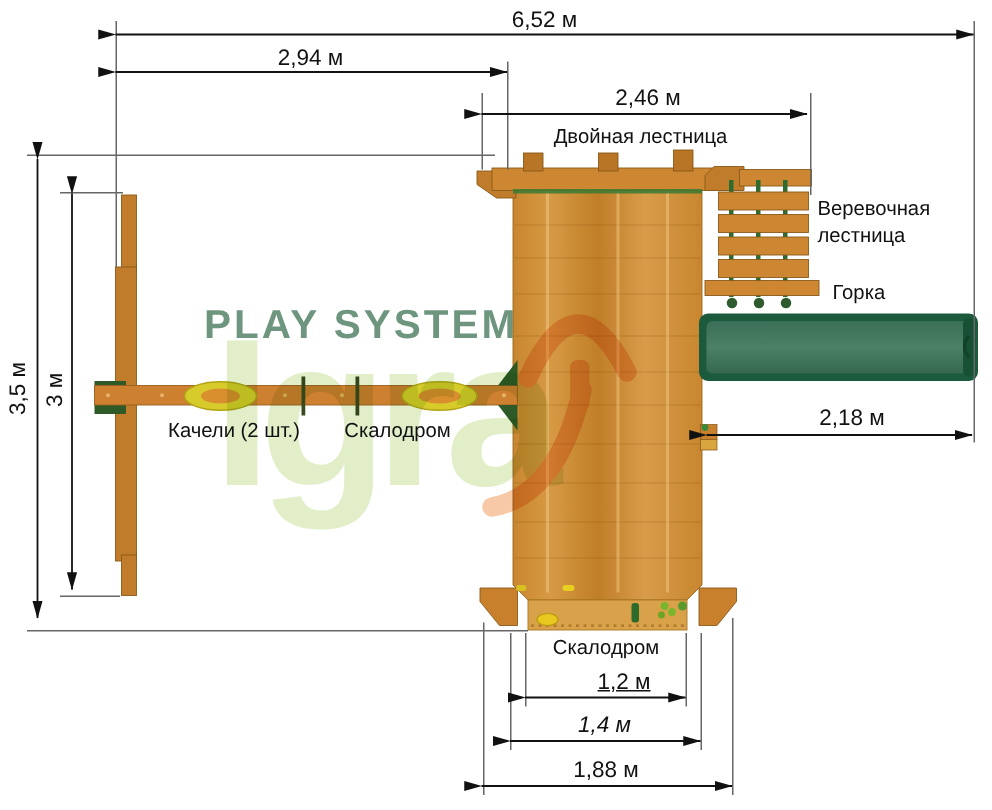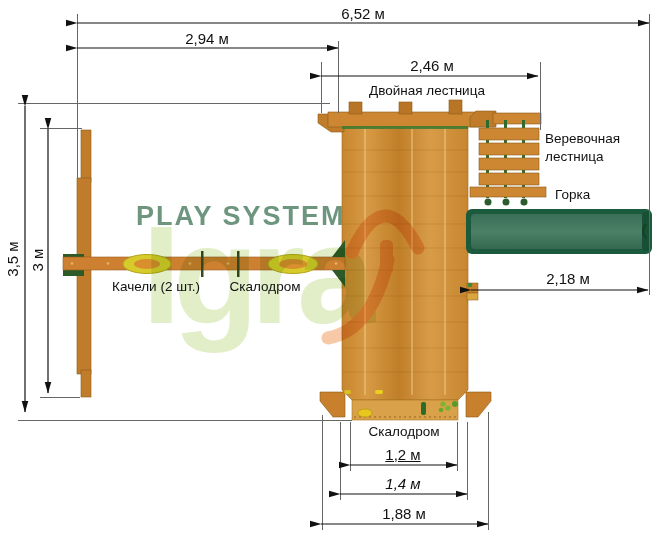--- a/index.html
+++ b/index.html
@@ -197,21 +197,21 @@
       <line x1="321" y1="524" x2="488" y2="524"></line>
       <line x1="25" y1="106" x2="25" y2="412"></line>
       <line x1="48" y1="129" x2="48" y2="393"></line>
     </g>
   </svg>
 
   <span class="dim cx" style="left:363px;top:5px;">6,52 м</span>
   <span class="dim cx" style="left:207px;top:30px;">2,94 м</span>
   <span class="dim cx" style="left:432px;top:57px;">2,46 м</span>
   <span class="dim cx" style="left:568px;top:270px;">2,18 м</span>
-  <span class="dim cx" style="left:403px;top:446px;text-decoration:underline;">1,2 м</span>
+  <span class="dim cx" style="left:416px;top:446px;text-decoration:underline;">1,2 м</span>
   <span class="dim cx" style="left:403px;top:475px;font-style:italic;">1,4 м</span>
   <span class="dim cx" style="left:404px;top:505px;">1,88 м</span>
   <span class="dim rot" style="left:12px;top:259px;">3,5 м</span>
   <span class="dim rot" style="left:37px;top:260px;">3 м</span>
 
   <span class="lbl cx" style="left:427px;top:83px;">Двойная лестница</span>
   <span class="lbl" style="left:545px;top:131px;">Веревочная</span>
   <span class="lbl" style="left:545px;top:149px;text-align:right;">лестница</span>
   <span class="lbl" style="left:555px;top:187px;">Горка</span>
   <span class="lbl cx" style="left:156px;top:279px;">Качели (2 шт.)</span>

